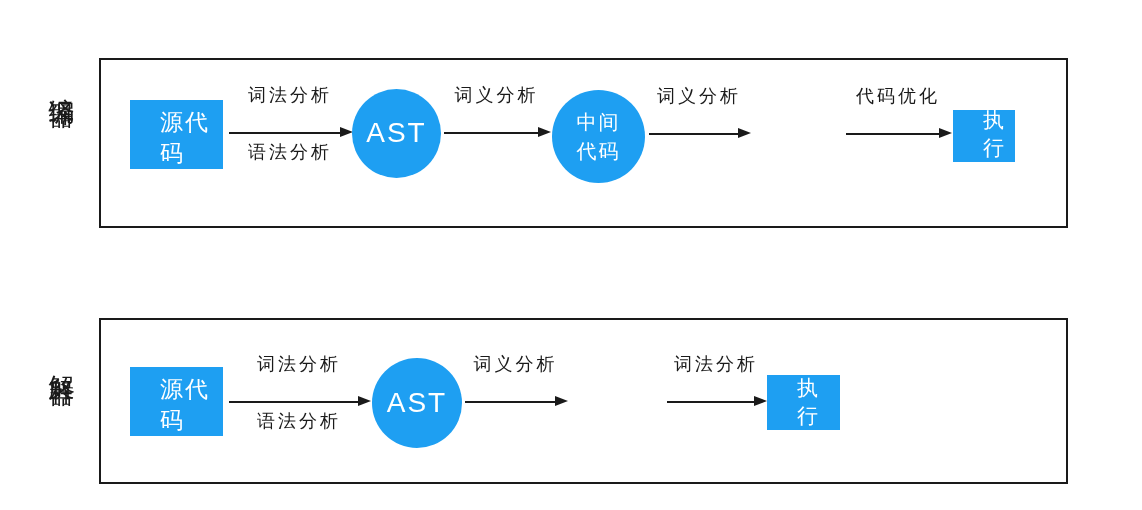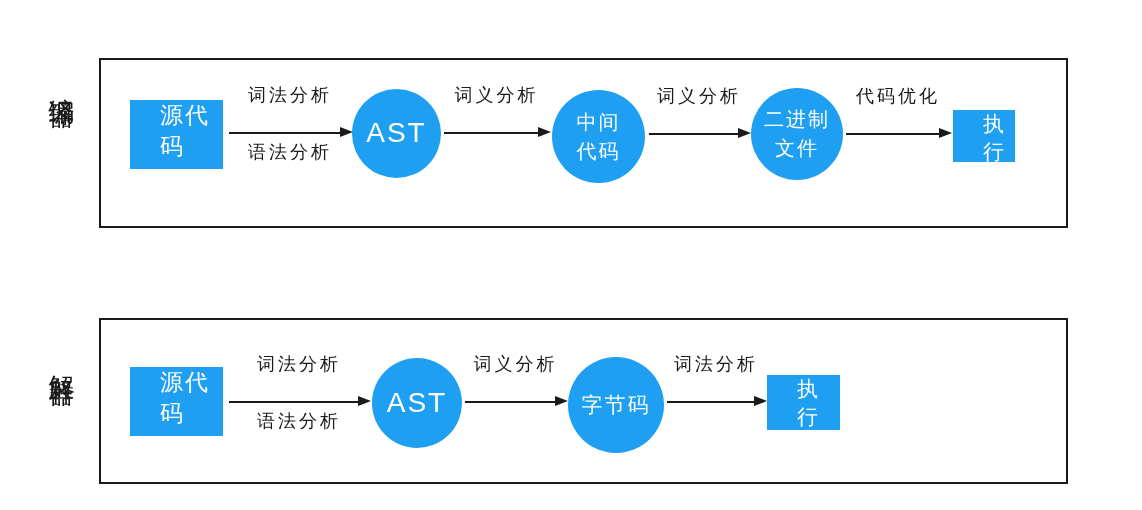--- a/index.html
+++ b/index.html
@@ -34,21 +34,21 @@
     letter-spacing:3px;
     color:var(--stroke);
     font-weight:500;
   }
   .section-label.compiler{left:45px;top:77px;}
   .section-label.interpreter{left:45px;top:355px;}
   .node-box{
     position:absolute;
     background:var(--accent);
     color:var(--node-text);
-    display:flex;align-items:flex-start;justify-content:center;
+    display:flex;align-items:flex-end;justify-content:center;
     font-size:23px;
     letter-spacing:2px;
     box-sizing:border-box;
     padding-left:30px;
   }
   .node-circle{
     position:absolute;
     background:var(--accent);
     color:var(--node-text);
     border-radius:50%;
@@ -114,24 +114,20 @@
     <span class="cjk">中间</span>
     <span class="cjk">代码</span>
   </div>
 
   <div class="arrow" style="left:649px;top:134px;width:100px;">
     <span class="arrow-line"></span>
     <span class="arrow-head"></span>
     <span class="arrow-label above">词义分析</span>
   </div>
 
-  <div class="node-circle" style="left:751px;top:88px;width:92px;height:92px;">
-    <span class="cjk">二进制</span>
-    <span class="cjk">文件</span>
-  </div>
 
   <div class="arrow" style="left:846px;top:134px;width:104px;">
     <span class="arrow-line"></span>
     <span class="arrow-head"></span>
     <span class="arrow-label above">代码优化</span>
   </div>
 
   <div class="node-box" style="left:953px;top:110px;width:62px;height:52px;font-size:21px;">
     <span>执行</span>
   </div>
@@ -154,23 +150,20 @@
   <div class="node-circle" style="left:372px;top:358px;width:90px;height:90px;">
     <span class="ast">AST</span>
   </div>
 
   <div class="arrow" style="left:465px;top:402px;width:101px;">
     <span class="arrow-line"></span>
     <span class="arrow-head"></span>
     <span class="arrow-label above">词义分析</span>
   </div>
 
-  <div class="node-circle" style="left:568px;top:357px;width:96px;height:96px;">
-    <span class="cjk-lg">字节码</span>
-  </div>
 
   <div class="arrow" style="left:667px;top:402px;width:98px;">
     <span class="arrow-line"></span>
     <span class="arrow-head"></span>
     <span class="arrow-label above">词法分析</span>
   </div>
 
   <div class="node-box" style="left:767px;top:375px;width:73px;height:55px;font-size:21px;">
     <span>执行</span>
   </div>

